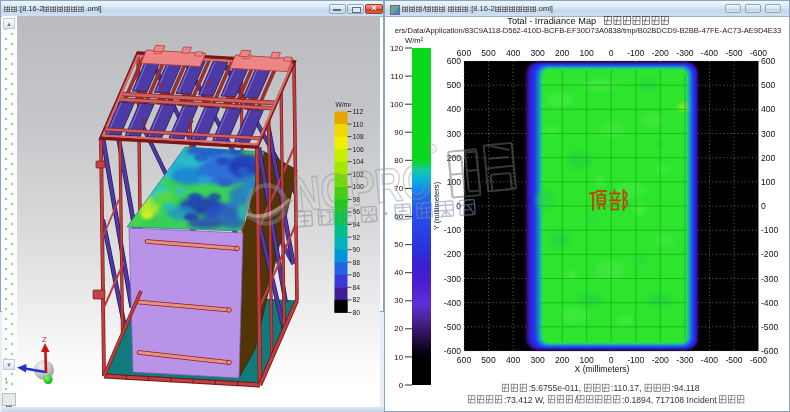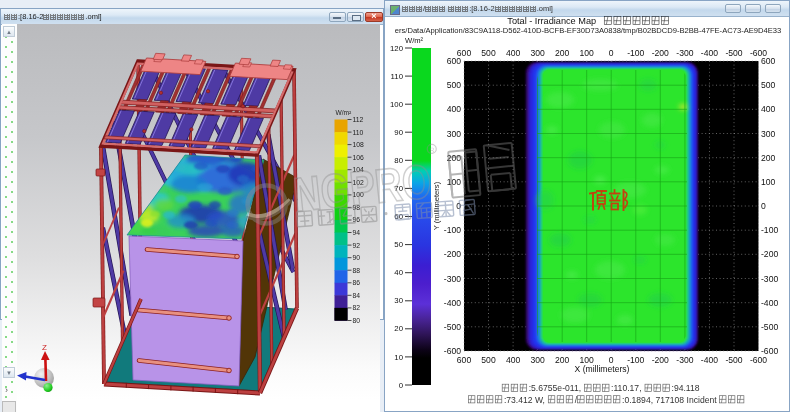--- a/index.html
+++ b/index.html
@@ -7,21 +7,21 @@
 .tbar{position:absolute;left:0;top:0;right:0;height:15px;background:linear-gradient(#eef5fb 0%,#dce9f5 40%,#c3d8ec 60%,#cfe0f0 100%);border-bottom:1px solid #98b2cc;}
 .ttext{position:absolute;top:3.5px;font-size:7.5px;color:#1c1c1c;white-space:nowrap;}
 .cjk{display:inline-block;vertical-align:-1px;background:repeating-linear-gradient(0deg,#555 0 1px,transparent 1px 2.2px),repeating-linear-gradient(90deg,#555 0 1px,transparent 1px 2.6px);opacity:.72;}
 .cjk7{width:6px;height:6.5px;margin-right:1px;}
 .btn{position:absolute;top:3px;height:10px;border:1px solid #8ea6bd;border-radius:2px;background:linear-gradient(#f4f8fc,#d7e2ee 50%,#c2d2e4 55%,#d5e2ef);box-sizing:border-box;}
 .btnred{background:linear-gradient(#f0a090,#e06a50 45%,#c63822 55%,#d4624a);border-color:#9b3a28;}
 </style></head>
 <body>
 <div style="position:absolute;top:0;left:0;width:790px;height:412px;">
 
-  <div class="win" style="left:0;top:8px;width:384px;height:312px;border:1px solid #88a4c4;box-sizing:border-box;">
+  <div class="win" style="left:0;top:0;width:384px;height:312px;border:1px solid #88a4c4;box-sizing:border-box;">
     <div class="tbar"></div>
     <div class="ttext" style="left:3px;top:3px;"><span class="cjk cjk7"></span><span class="cjk cjk7"></span>:[8.16-2<span class="cjk cjk7"></span><span class="cjk cjk7"></span><span class="cjk cjk7"></span><span class="cjk cjk7"></span><span class="cjk cjk7"></span><span class="cjk cjk7"></span>.oml]</div>
     <div class="btn" style="left:328px;width:17px;"></div>
     <div class="btn" style="left:346px;width:17px;"></div>
     <div class="btn btnred" style="left:364px;width:18px;"></div>
     <div class="abs" style="left:332px;top:8px;width:8px;height:2px;background:#5a6e84;"></div>
     <div class="abs" style="left:351px;top:6px;width:7px;height:4px;border:1px solid #5a6e84;background:#dde8f2;"></div>
     <div class="abs" style="left:369px;top:4px;width:8px;height:7px;color:#fff;font-size:9px;line-height:7px;font-weight:bold;text-align:center;">×</div>
 
     <div class="abs" style="left:1px;top:15px;width:15px;height:391px;background-color:#fdfdfd;border-right:1px solid #b0b0b0;background-image:radial-gradient(circle 1.2px at 4px 3px,#86da86 65%,transparent 66%),radial-gradient(circle 1.2px at 10px 8px,#86da86 65%,transparent 66%);background-size:12px 10px;"></div>

